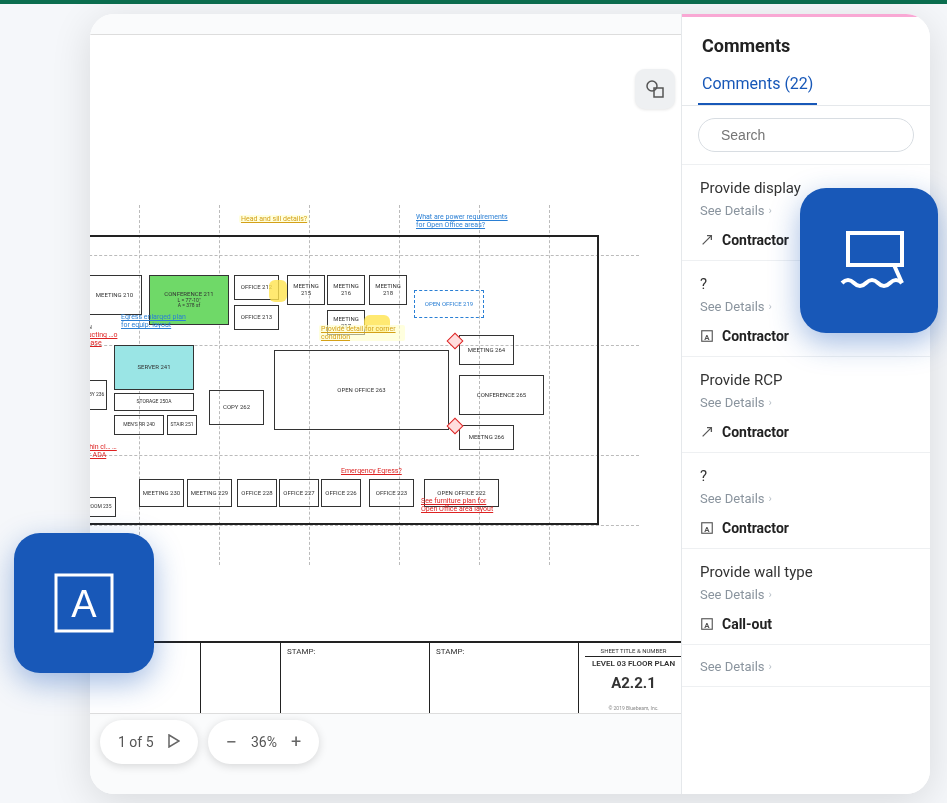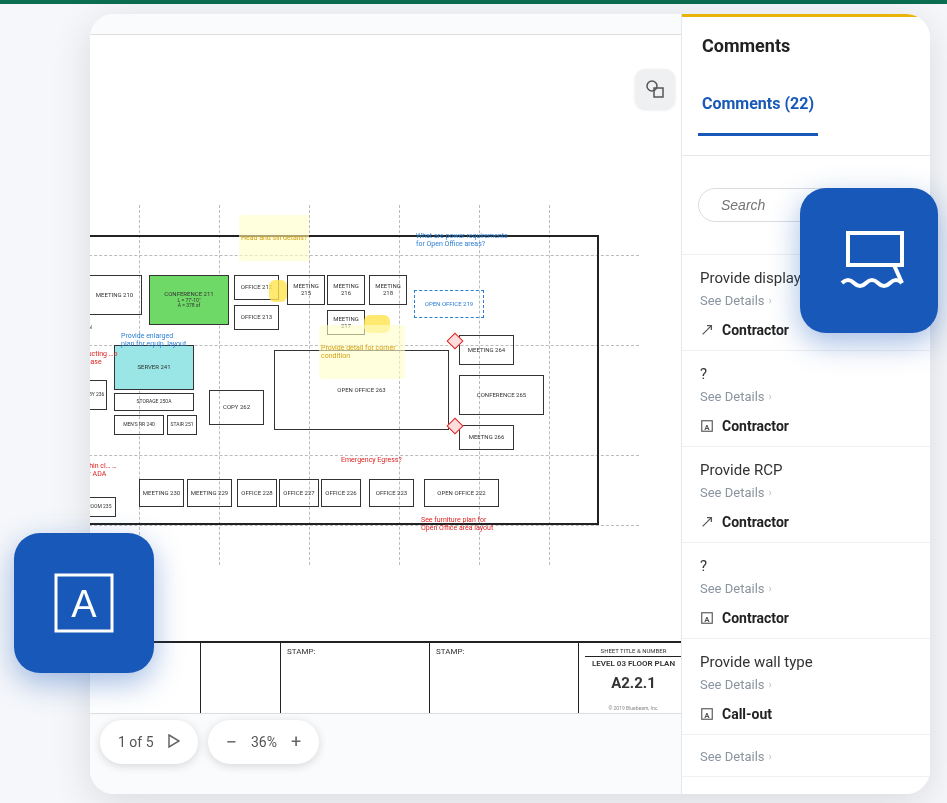--- a/index.html
+++ b/index.html
@@ -74,22 +74,23 @@
   .room-green { background: #6fd968; }
   .room-cyan { background: #9ae5e5; }
   .room-blue-dash { border: 1px dashed #2a7fd4; color: #2a7fd4; }
   .grid-line-h { position:absolute; left:-30px; right:-30px; border-top:1px dashed #bbb; height:0; }
   .grid-line-v { position:absolute; top:-30px; bottom:-30px; border-left:1px dashed #bbb; width:0; }
   .callout {
     position: absolute;
     font-size: 7px;
     color: #d4a017;
     background: rgba(255,255,200,0.6);
-    padding: 19px 2px;
+    padding: 0 2px;
     border-radius: 2px;
+    text-decoration: underline;
   }
   .callout-red { color: #d22; }
   .callout-blue { color: #2a7fd4; background: transparent; }
   .highlight-yellow {
     position: absolute;
     background: #ffe34d;
     opacity: 0.8;
     border-radius: 6px;
   }
   .diamond {
@@ -166,38 +167,37 @@
     border-radius: 10px;
     display: flex;
     align-items: center;
     justify-content: center;
     box-shadow: 0 1px 3px rgba(0,0,0,0.1);
   }
   
   .comments-panel {
     width: 248px;
     background: #fff;
-    border-top: 3px solid #eab308;
+    border-top: 3px solid #f9a8d4;
     display: flex;
     flex-direction: column;
     position: relative;
-    gap: 20px;
   }
   .comments-header {
     padding: 18px 20px 10px;
     font-size: 18px;
     font-weight: 700;
     color: #222;
   }
   .comments-tab {
     margin: 0 16px;
-    padding: 8px 4px 20px;
+    padding: 8px 4px 10px;
     color: #1858b8;
     font-size: 16px;
-    font-weight: 700;
+    font-weight: 400;
     border-bottom: 3px solid #1858b8;
     display: inline-block;
   }
   .tab-underline-track {
     height: 1px;
     background: #e5e8eb;
     margin-top: -1px;
   }
   .search-wrap {
     padding: 12px 16px;
@@ -212,21 +212,20 @@
     color: #999;
     font-size: 14px;
   }
   .search-box input {
     border: none;
     outline: none;
     flex: 1;
     font-size: 14px;
     color: #333;
     background: transparent;
-    font-style: italic;
   }
   .comment-list {
     flex: 1;
     overflow-y: auto;
     border-top: 1px solid #eef0f2;
   }
   .comment-item {
     padding: 14px 18px 12px;
     border-bottom: 1px solid #eef0f2;
   }
@@ -346,23 +345,23 @@
         <div class="room" style="top:244px;left:242px;width:40px;height:28px">OFFICE 226</div>
         <div class="room" style="top:244px;left:290px;width:45px;height:28px">OFFICE 223</div>
         <div class="room" style="top:244px;left:345px;width:75px;height:28px">OPEN OFFICE 222</div>
         <div class="room" style="top:262px;left:-8px;width:45px;height:20px;font-size:5px">WAR ROOM 235</div>
 
         <div class="diamond" style="top:100px;left:370px"></div>
         <div class="diamond" style="top:185px;left:370px"></div>
 
         <div class="callout" style="top:-20px;left:160px">Head and sill details?</div>
         <div class="callout callout-blue" style="top:-22px;left:335px;width:100px">What are power requirements for Open Office areas?</div>
-        <div class="callout callout-blue" style="top:78px;left:40px;width:70px">Provide enlarged plan for equip. layout</div>
+        <div class="callout callout-blue" style="top:78px;left:40px;width:70px">Egress enlarged plan for equip. layout</div>
         <div class="callout" style="top:90px;left:240px;width:86px">Provide detail for corner condition</div>
-        <div class="callout callout-red" style="top:202px;left:260px;background:transparent">Emergency Egress?</div>
+        <div class="callout callout-red" style="top:232px;left:260px;background:transparent">Emergency Egress?</div>
         <div class="callout callout-red" style="top:262px;left:340px;width:85px;background:transparent">See furniture plan for Open Office area layout</div>
         <div class="callout callout-red" style="top:208px;left:-8px;width:55px;background:transparent">…ify thin cl… …es for ADA</div>
         <div class="callout callout-red" style="top:96px;left:2px;width:40px;background:transparent">…ucting …o chase</div>
       </div>
 
       <div class="title-block">
         <div class="tb-cell" style="flex:0 0 130px"></div>
         <div class="tb-cell" style="flex:0 0 80px"></div>
         <div class="tb-cell" style="flex:1">STAMP:</div>
         <div class="tb-cell" style="flex:1">STAMP:</div>

